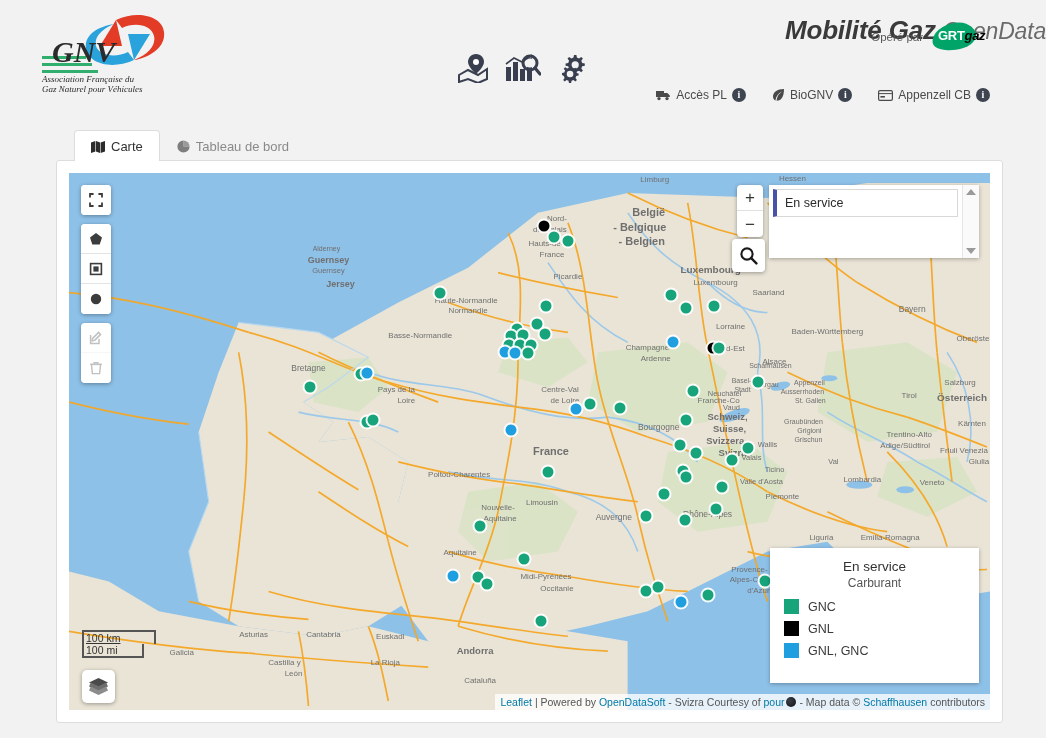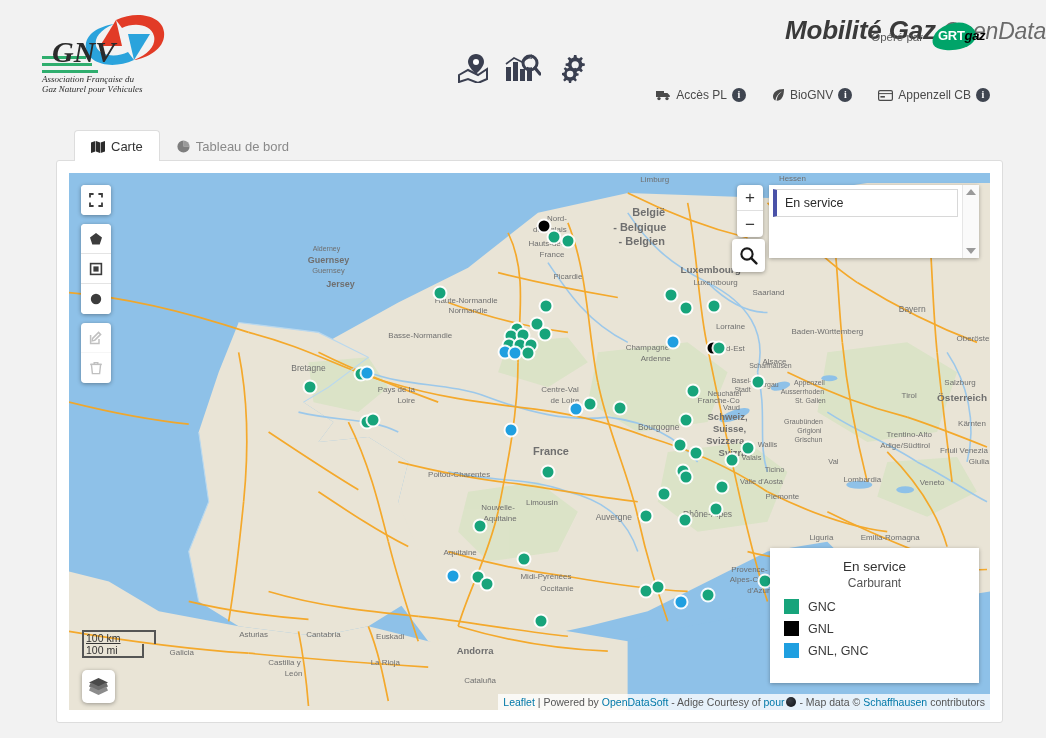--- a/index.html
+++ b/index.html
@@ -641,18 +641,18 @@
 
       <div class="layers-btn">
         <svg width="21" height="19" viewBox="0 0 21 19">
           <path d="M10.5 1 L20 5.5 L10.5 10 L1 5.5 Z" fill="#4a4a4a"></path>
           <path d="M10.5 9.2 L18.2 5.6 L20 9.5 L10.5 14 L1 9.5 L2.8 5.6 Z" fill="#6e6e6e"></path>
           <path d="M10.5 13.2 L18.2 9.6 L20 13.5 L10.5 18 L1 13.5 L2.8 9.6 Z" fill="#8c8c8c"></path>
         </svg>
       </div>
 
       <div class="attribution">
-        <a>Leaflet</a><span> | Powered by </span><a>OpenDataSoft</a><span> - Adige Courtesy of </span><a>pour</a><span class="jawg-dot"></span><span> - Map data © </span><a>Schaffhausen</a><span> contributors</span>
+        <a>Leaflet</a><span> | Powered by </span><a>OpenDataSoft</a><span> - Svizra Courtesy of </span><a>pour</a><span class="jawg-dot"></span><span> - Map data © </span><a>Schaffhausen</a><span> contributors</span>
       </div>
 
     </div>
   </div>
 </div>
 
 </body></html>

